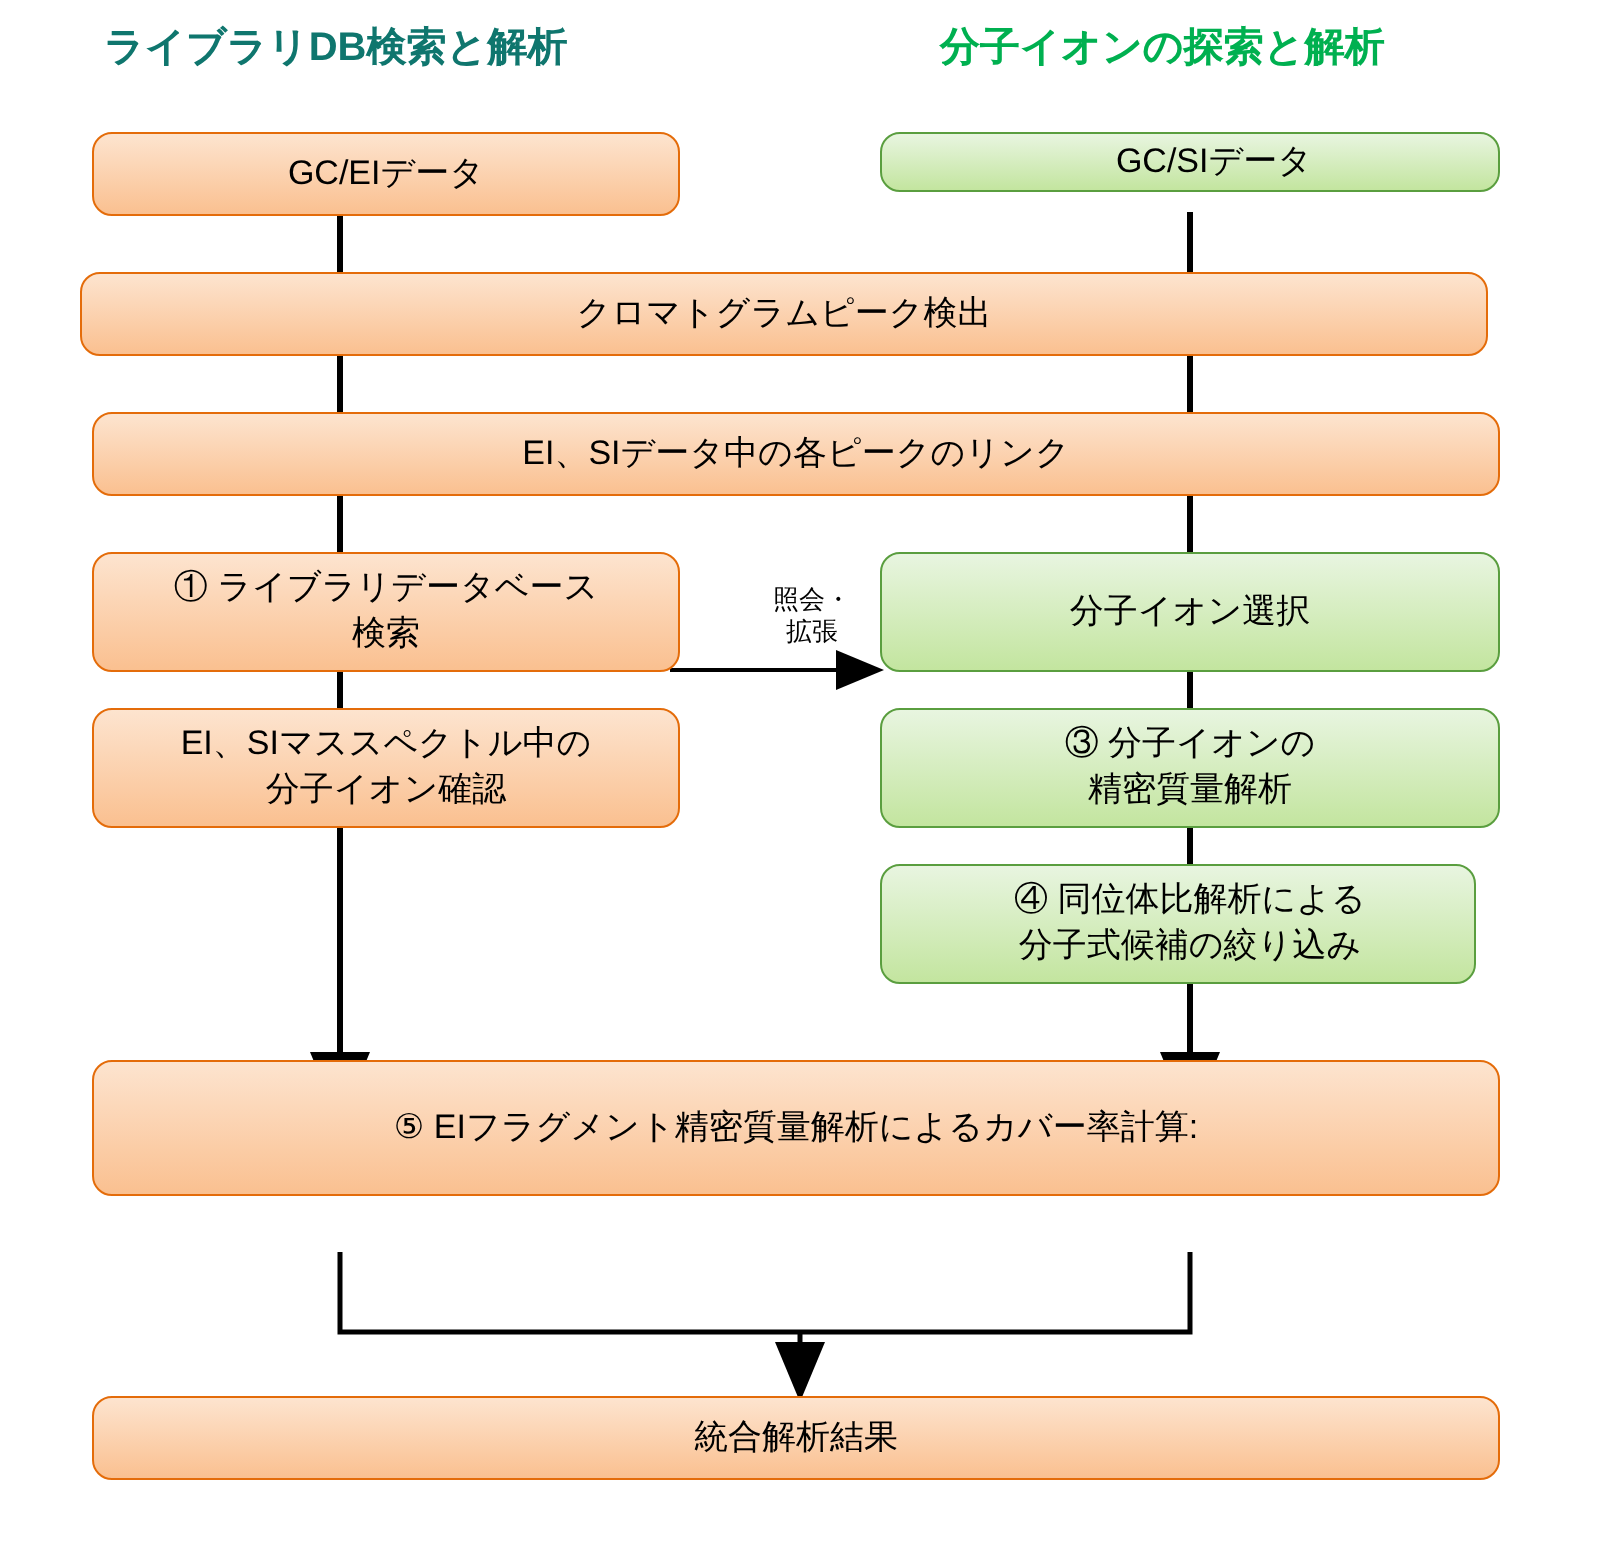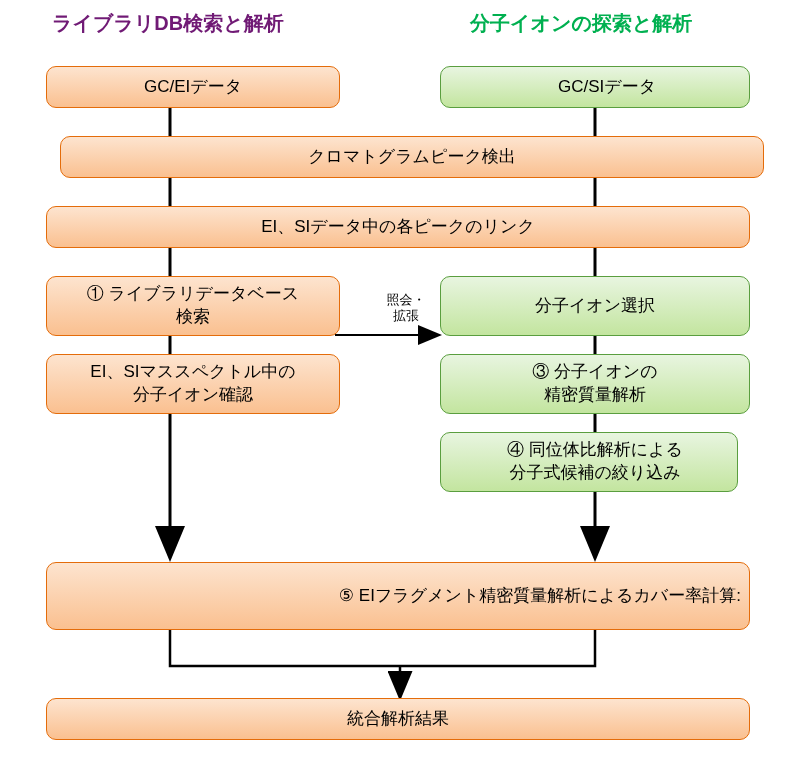--- a/index.html
+++ b/index.html
@@ -8,21 +8,21 @@
     background: #fff;
     width: 800px;
     height: 772px;
     position: relative;
   }
   .header {
     position: absolute;
     font-size: 20px;
     font-weight: bold;
   }
-  .hdr-left { color: #701a75; }
+  .hdr-left { color: #0f766e; }
   .hdr-right { color: #00b050; }
   .box {
     position: absolute;
     border-radius: 10px;
     display: flex;
     flex-direction: column;
     align-items: center;
     justify-content: center;
     font-size: 17px;
     line-height: 1.35;
@@ -70,25 +70,25 @@
   <polyline points="170,626 170,666 595,666 595,626" fill="none" stroke="#000" stroke-width="2.5"></polyline>
   <line x1="400" y1="666" x2="400" y2="696" stroke="#000" stroke-width="2.5" marker-end="url(#ah)"></line>
 </svg>
 
 <div class="header hdr-left" style="left:52px; top:10px;">ライブラリDB検索と解析</div>
 <div class="header hdr-right" style="left:470px; top:10px;">分子イオンの探索と解析</div>
 
 <div class="box orange" style="left:46px; top:66px; width:294px; height:42px;">
   <span>GC/EIデータ</span>
 </div>
-<div class="box green" style="left:440px; top:66px; width:310px; height:42px;padding-left:32px;">
+<div class="box green" style="left:440px; top:66px; width:310px; height:30px;padding-left:32px;">
   <span>GC/SIデータ</span>
 </div>
 
-<div class="box orange" style="left:60px; top:136px; width:704px; height:42px;">
+<div class="box orange" style="left:40px; top:136px; width:704px; height:42px;">
   <span>クロマトグラムピーク検出</span>
 </div>
 <div class="box orange" style="left:46px; top:206px; width:704px; height:42px;">
   <span>EI、SIデータ中の各ピークのリンク</span>
 </div>
 
 <div class="box orange" style="left:46px; top:276px; width:294px; height:60px;">
   <span>① ライブラリデータベース</span>
   <span>検索</span>
 </div>
@@ -107,19 +107,19 @@
 <div class="box green" style="left:440px; top:432px; width:298px; height:60px;padding-left:20px;">
   <span>④ 同位体比解析による</span>
   <span>分子式候補の絞り込み</span>
 </div>
 
 <div class="annot" style="left:376px; top:292px; width:60px;">
   <span>照会・</span><br>
   <span>拡張</span>
 </div>
 
-<div class="box orange" style="left:46px; top:562px; width:704px; height:68px;align-items:flex-end;">
+<div class="box orange" style="left:46px; top:530px; width:704px; height:68px;">
   <span>⑤ EIフラグメント精密質量解析によるカバー率計算:</span>
 </div>
 
 <div class="box orange" style="left:46px; top:698px; width:704px; height:42px;">
   <span>統合解析結果</span>
 </div>
 
 </body></html>

